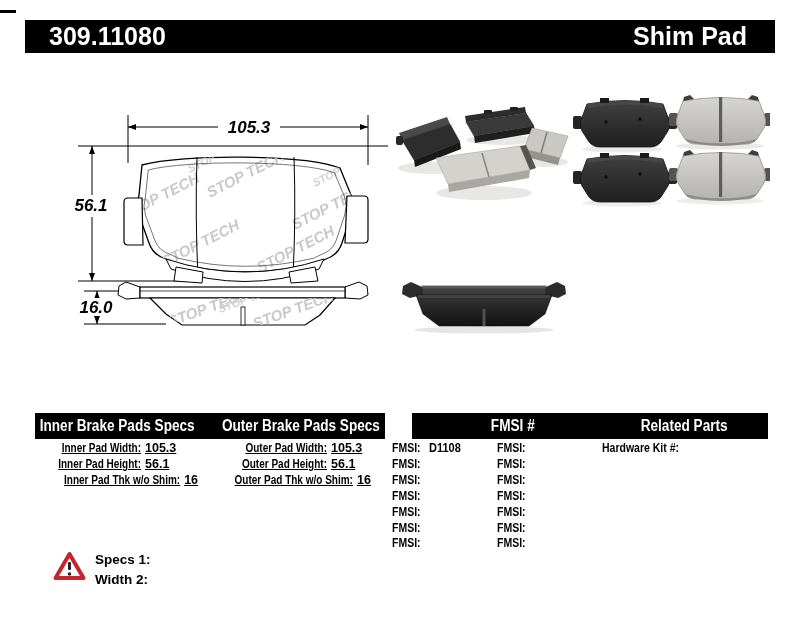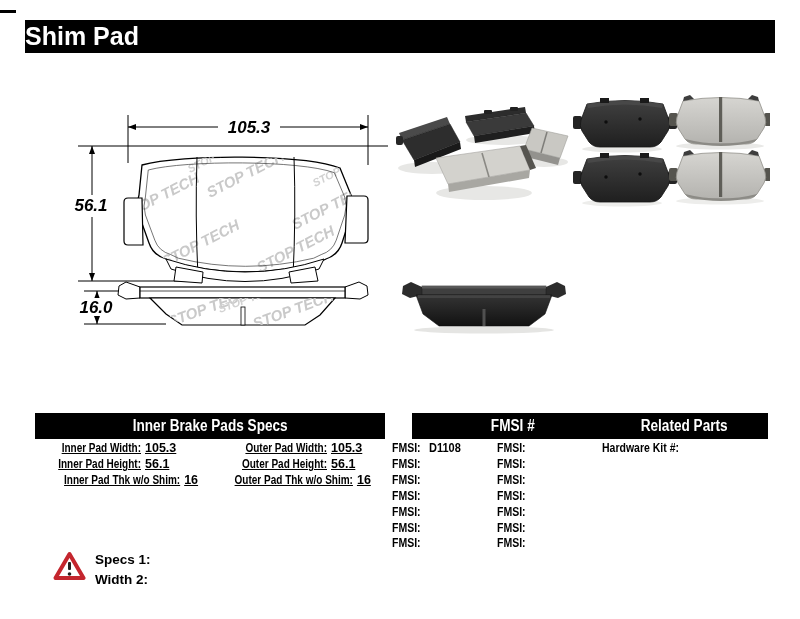--- a/index.html
+++ b/index.html
@@ -51,20 +51,21 @@
   .dimtxt{font-size:17px;font-weight:bold;font-style:italic;fill:#000;}
   .wm{font-size:15px;font-weight:bold;font-style:italic;fill:#c9c9c9;}
   .wm2{font-size:11px;font-weight:bold;font-style:italic;fill:#d2d2d2;}
 </style>
 </head>
 <body>
 
 <div class="abs top-dash"></div>
 
 <header class="abs title-bar">
+  <span class="title-left">309.11080</span>
   <span class="title-right">Shim Pad</span>
 </header>
 
 <svg class="abs" style="left:70px;top:95px;" width="325" height="250" viewBox="0 0 325 250">
   <defs>
     <clipPath id="clipPad">
       <path d="M 72,70 C 112,59 233,59 270,73 L 281,100 Q 284,110 281,120 L 272,148 Q 268,160 256,164 L 248,168 Q 175,186 104,168 L 96,164 Q 83,160 79,148 L 69,120 Q 66,110 69,100 Z"></path>
     </clipPath>
     <clipPath id="clipSide">
       <path d="M 80,203 L 265,203 L 250,220 L 235,230 L 112,230 L 96,219 Z"></path>
@@ -233,20 +234,23 @@
     <path d="M 18,23 L 154,23 L 147,42 L 131,54 L 41,54 L 25,42 Z" fill="url(#gEdge)" stroke="#0e0e0e" stroke-width="0.6"></path>
     <rect x="20" y="23" width="132" height="3" fill="#4e4e4e" opacity="0.6"></rect>
     <rect x="84.5" y="37" width="3" height="17" fill="#505050"></rect>
   </g>
 </svg>
 
 <div class="abs thdr bar-specs">
   <div class="cell">
     <span class="cond">Inner Brake Pads Specs</span>
   </div>
+  <div class="cell">
+    <span class="cond">Outer Brake Pads Specs</span>
+  </div>
 </div>
 <div class="abs thdr bar-fmsi">
   <span class="cond">FMSI #</span>
 </div>
 <div class="abs thdr bar-related">
   <span class="cond">Related Parts</span>
 </div>
 
 <div class="abs speccol inner-col">
   <div class="srow">

